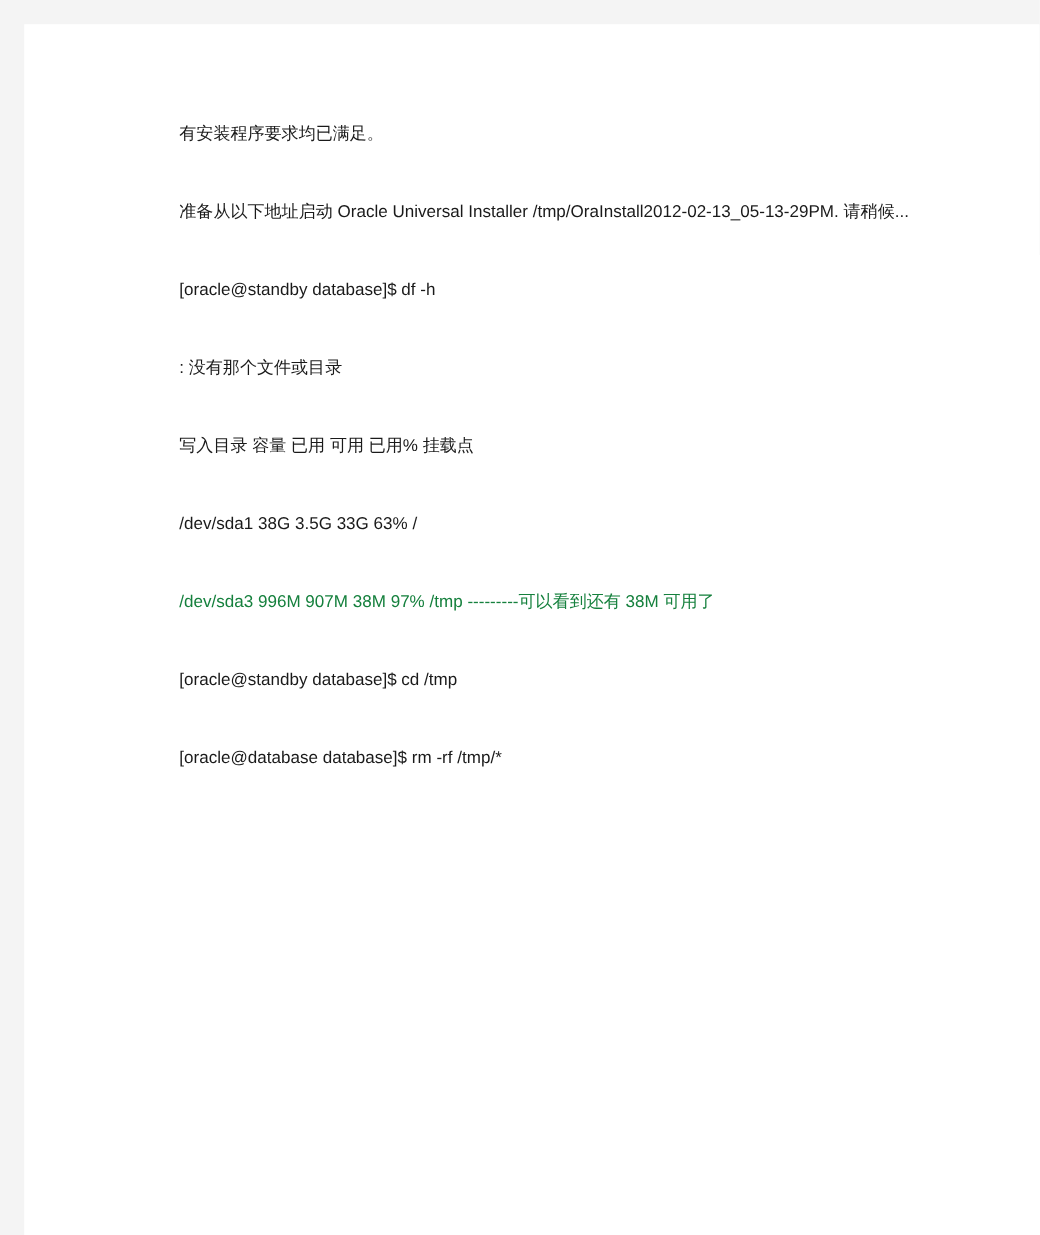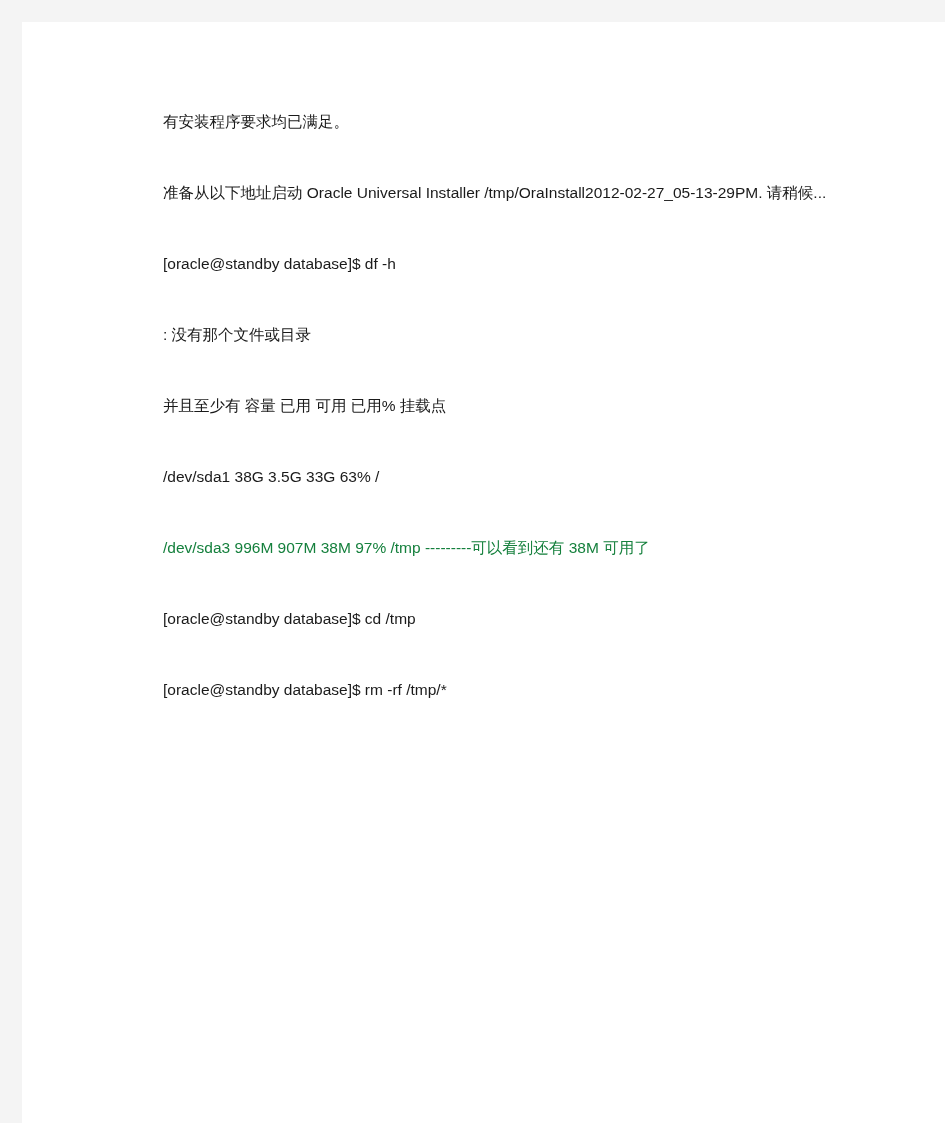--- a/index.html
+++ b/index.html
@@ -60,35 +60,35 @@
 </style>
 </head>
 <body>
 
 <div class="page-backdrop">
   <div class="page-sheet">
     <div class="page-body">
 
       <p class="para justify">有安装程序要求均已满足。</p>
 
-      <p class="para justify">准备从以下地址启动 Oracle Universal Installer /tmp/OraInstall2012-02-27_05-13-29PM. 请稍候...</p>
+      <p class="para justify">准备从以下地址启动 Oracle Universal Installer /tmp/OraInstall2012-02-13_05-13-29PM. 请稍候...</p>
 
 
       <p class="para justify">[oracle@standby database]$ df -h</p>
 
       <p class="para justify">: 没有那个文件或目录</p>
 
-      <p class="para justify">并且至少有           容量  已用 可用 已用%  挂载点</p>
+      <p class="para justify">写入目录           容量  已用 可用 已用%  挂载点</p>
 
       <p class="para justify">/dev/sda1            38G   3.5G    33G   63%  /</p>
 
 
       <p class="para justify red">/dev/sda3               996M   907M    38M   97%  /tmp   ---------可以看到还有 38M 可用了</p>
 
 
       <p class="para justify">[oracle@standby database]$ cd /tmp</p>
 
-      <p class="para justify">[oracle@standby database]$ rm -rf /tmp/*</p>
+      <p class="para justify">[oracle@database database]$ rm -rf /tmp/*</p>
 
       <div class="tail-spacer"></div>
     </div>
   </div>
 </div>
 
 </body></html>

